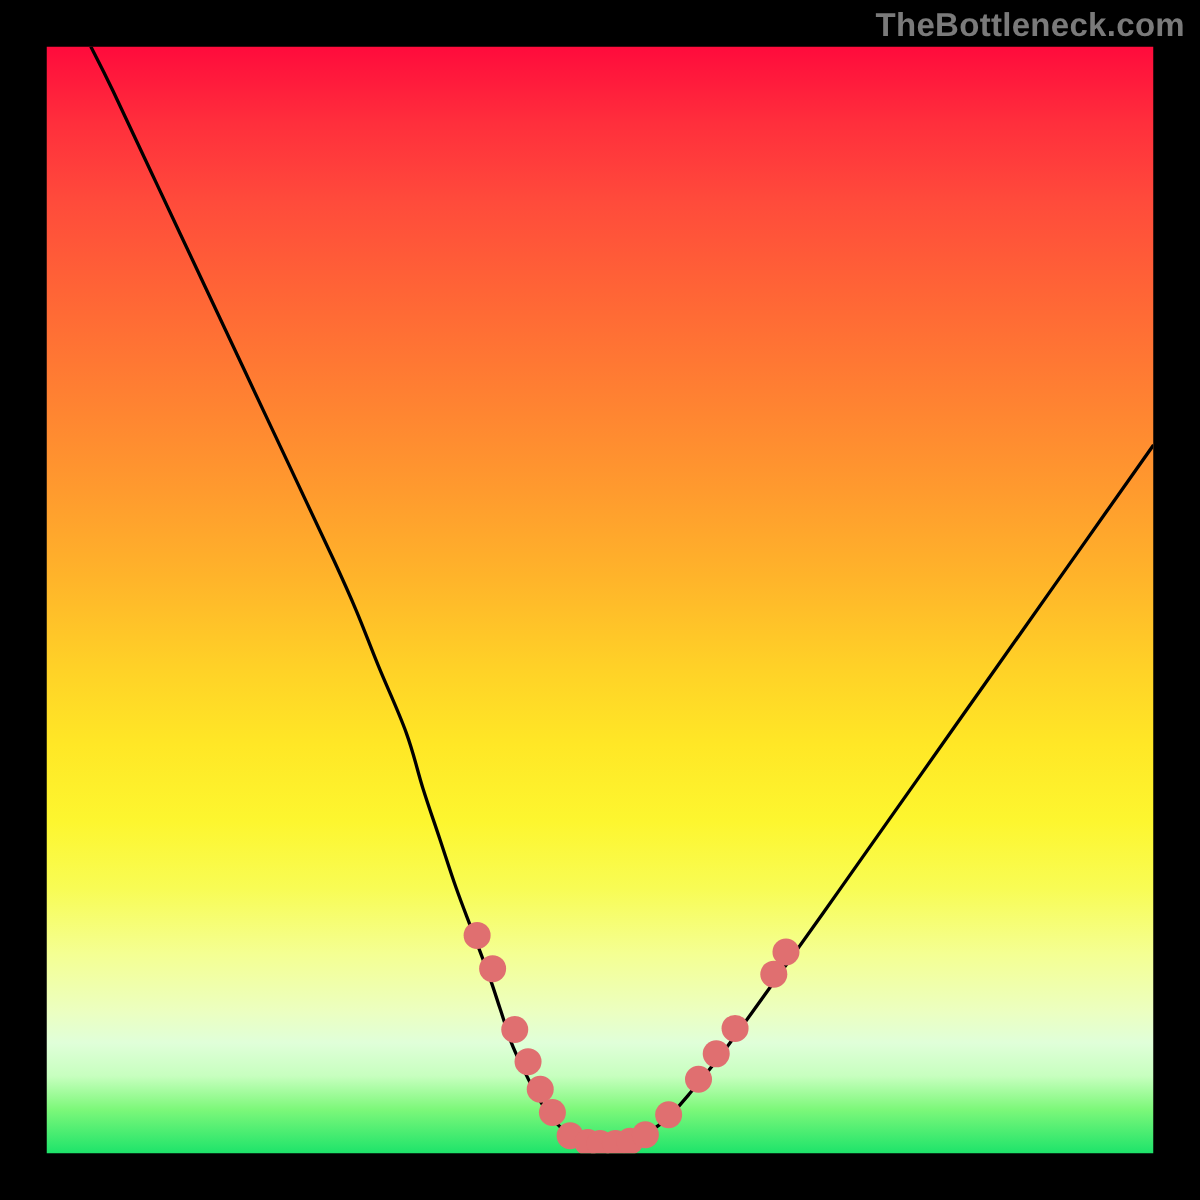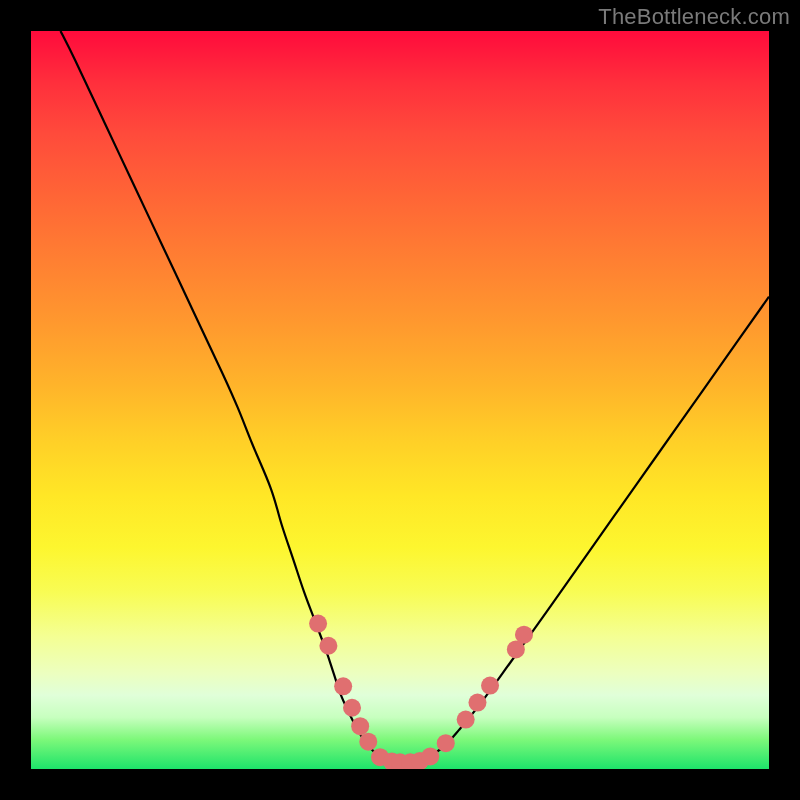--- a/index.html
+++ b/index.html
@@ -54,21 +54,21 @@
     position: absolute;
     inset: 0;
   }
   .watermark {
     position: absolute;
     top: 4px;
     right: 10px;
     color: #7a7a7a;
     font-size: 22px;
     letter-spacing: 0.2px;
-    font-weight: 400;
+    font-weight: 700;
     user-select: none;
   }
 </style>
 </head>
 <body>
 
 <div class="frame">
 
   <div class="plot-area">
     <div class="gradient-bg"></div>

